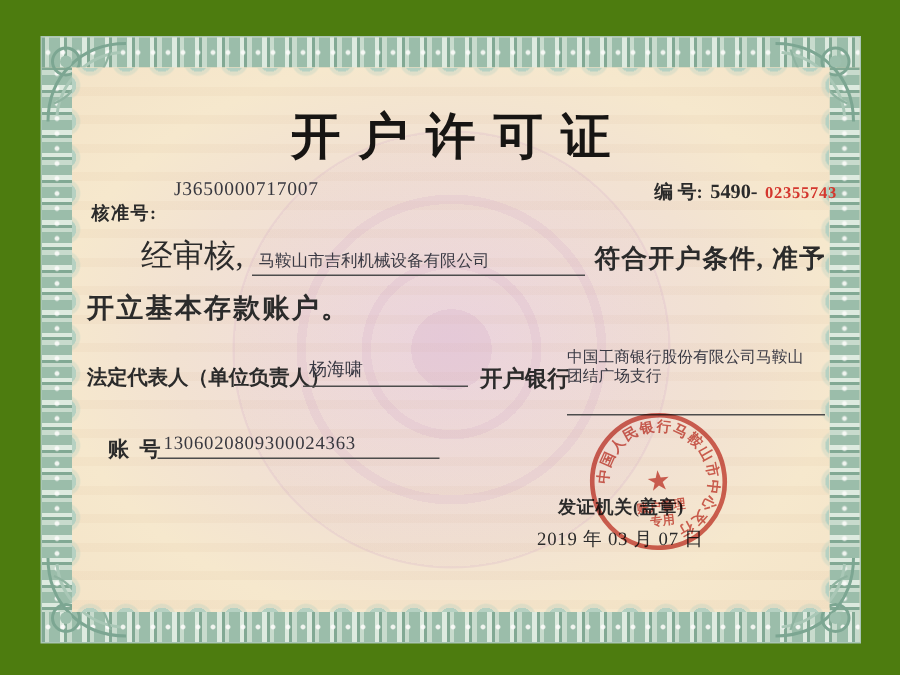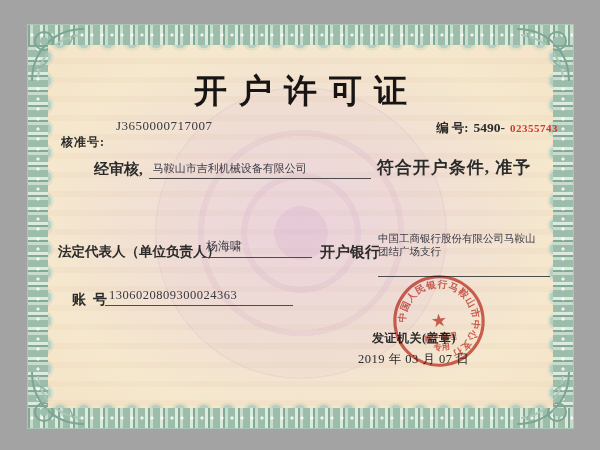--- a/index.html
+++ b/index.html
@@ -3,21 +3,21 @@
 <meta charset="utf-8">
 <style>
   * { margin:0; padding:0; box-sizing:border-box; }
   html,body { width:600px; height:450px; }
   body {
     font-family: "Liberation Serif", "DejaVu Serif", serif;
     background:#ffffff;
     position:relative;
     overflow:hidden;
   }
-  .stage { position:absolute; inset:0; background:#a3a3a3; }
+  .stage { position:absolute; inset:0; background:#4d7c0f; }
 
   
   .cert {
     position:absolute; left:28px; top:25px; width:545px; height:403px;
     background:#f4e5ca;
     box-shadow:0 0 0 1px #aac6b6;
   }
   
   .band { position:absolute; opacity:.95; }
   .band-h {
@@ -85,21 +85,21 @@
     color:#171513;
   }
   .approval-label { top:109px; left:33px; font-size:12px; font-weight:bold; letter-spacing:1px; }
   .approval-value { top:93px; left:88px; font-size:13px; letter-spacing:.5px; color:#38383f; }
   .serial-row { top:95px; right:15px; display:flex; gap:5px; align-items:baseline; }
   .serial-label { font-size:12.5px; font-weight:bold; white-space:pre; }
   .serial-prefix { font-size:13.5px; font-weight:bold; }
   .serial-number { font-size:11px; font-weight:bold; letter-spacing:.5px; }
 
   .review-row { top:131px; left:66px; display:flex; align-items:flex-end; }
-  .review-label { font-size:15px; font-weight:bold; }
+  .review-label { font-size:21px; font-weight:normal; }
   .company-line {
     width:222px; margin:0 6px; border-bottom:1px solid #4c4c4c;
     font-size:11px; text-align:left; padding:0 2px 2px 4px; color:#3a3a44; white-space:nowrap;
   }
   .approved-text { font-size:17px; font-weight:bold; letter-spacing:1px; }
   .open-line { top:168px; left:30px; font-size:18px; font-weight:bold; letter-spacing:1.5px; }
 
   .rep-label { top:218px; left:30px; font-size:13.5px; font-weight:bold; }
   .rep-name {
     top:213px; left:174px; width:110px; border-bottom:1px solid #4c4c4c;
@@ -203,20 +203,21 @@
       <span class="serial-label">编 号:</span>
       <span class="serial-prefix">5490-</span>
       <span class="serial-number" style="color:#d4372e;">02355743</span>
     </div>
 
     <div class="txt review-row">
       <span class="review-label">经审核,</span>
       <span class="company-line">马鞍山市吉利机械设备有限公司</span>
       <span class="approved-text">符合开户条件, 准予</span>
     </div>
+    <div class="txt open-line">开立基本存款账户。</div>
 
     <div class="txt rep-label">法定代表人（单位负责人）</div>
     <div class="txt rep-name">杨海啸</div>
     <div class="txt bank-label">开户银行</div>
     <div class="txt bank-name">
       <div>中国工商银行股份有限公司马鞍山</div>
       <div>团结广场支行</div>
     </div>
 
     <div class="txt account-label">账  号</div>

